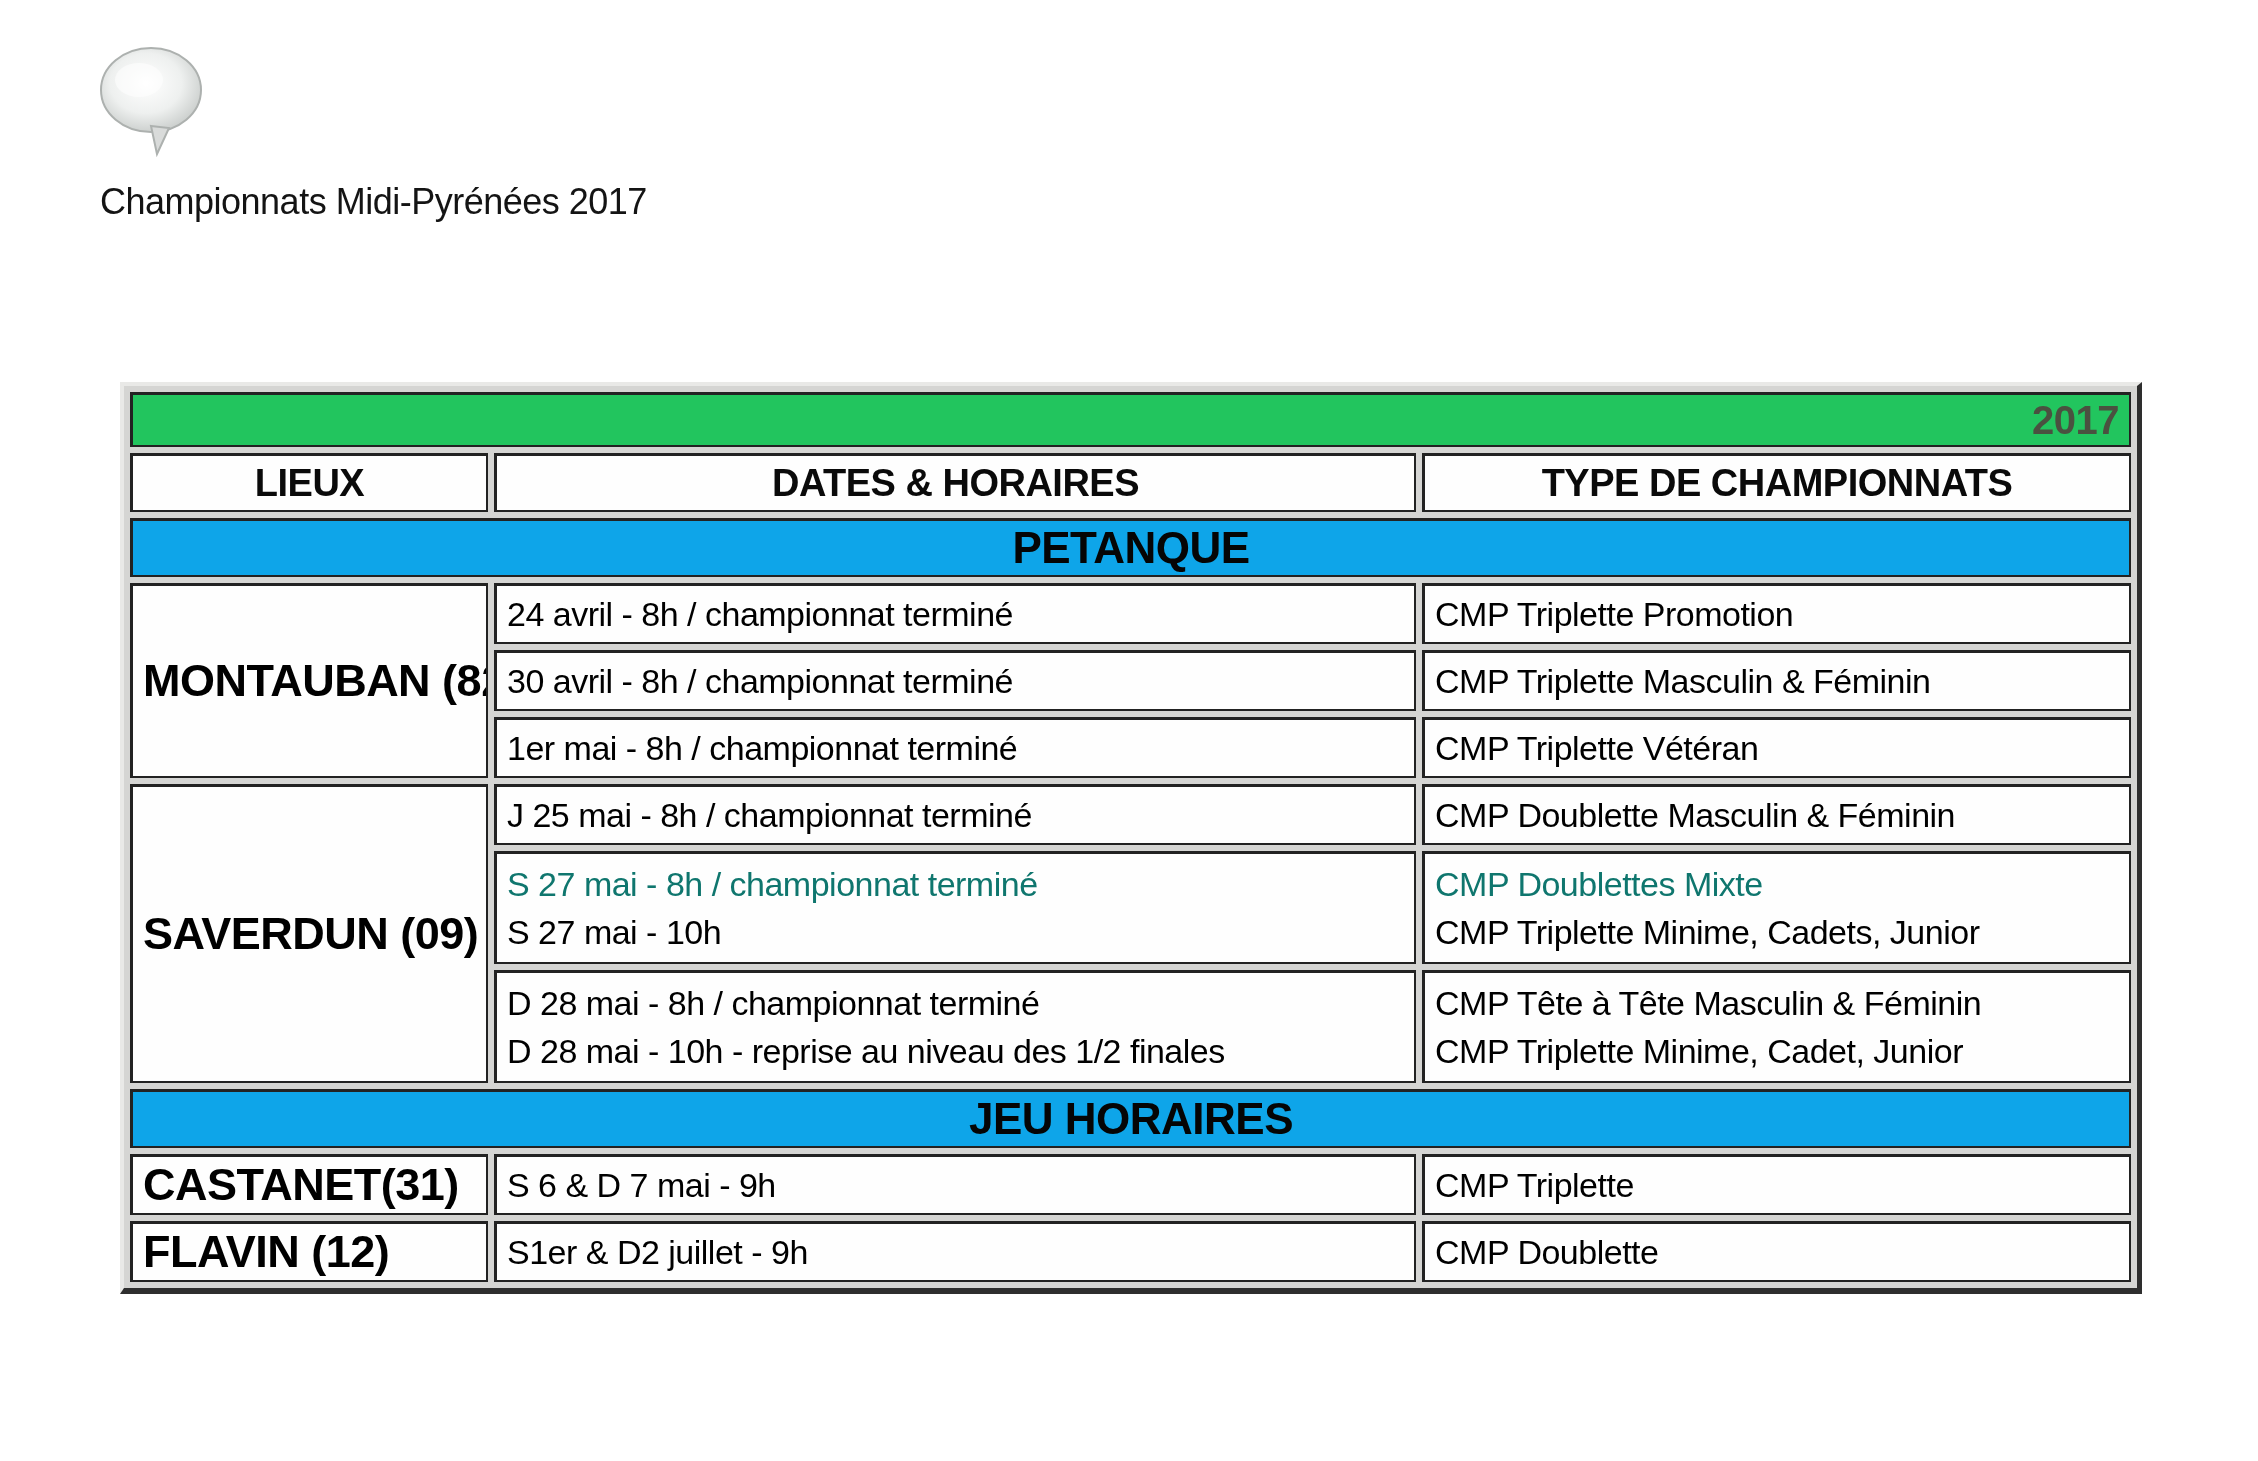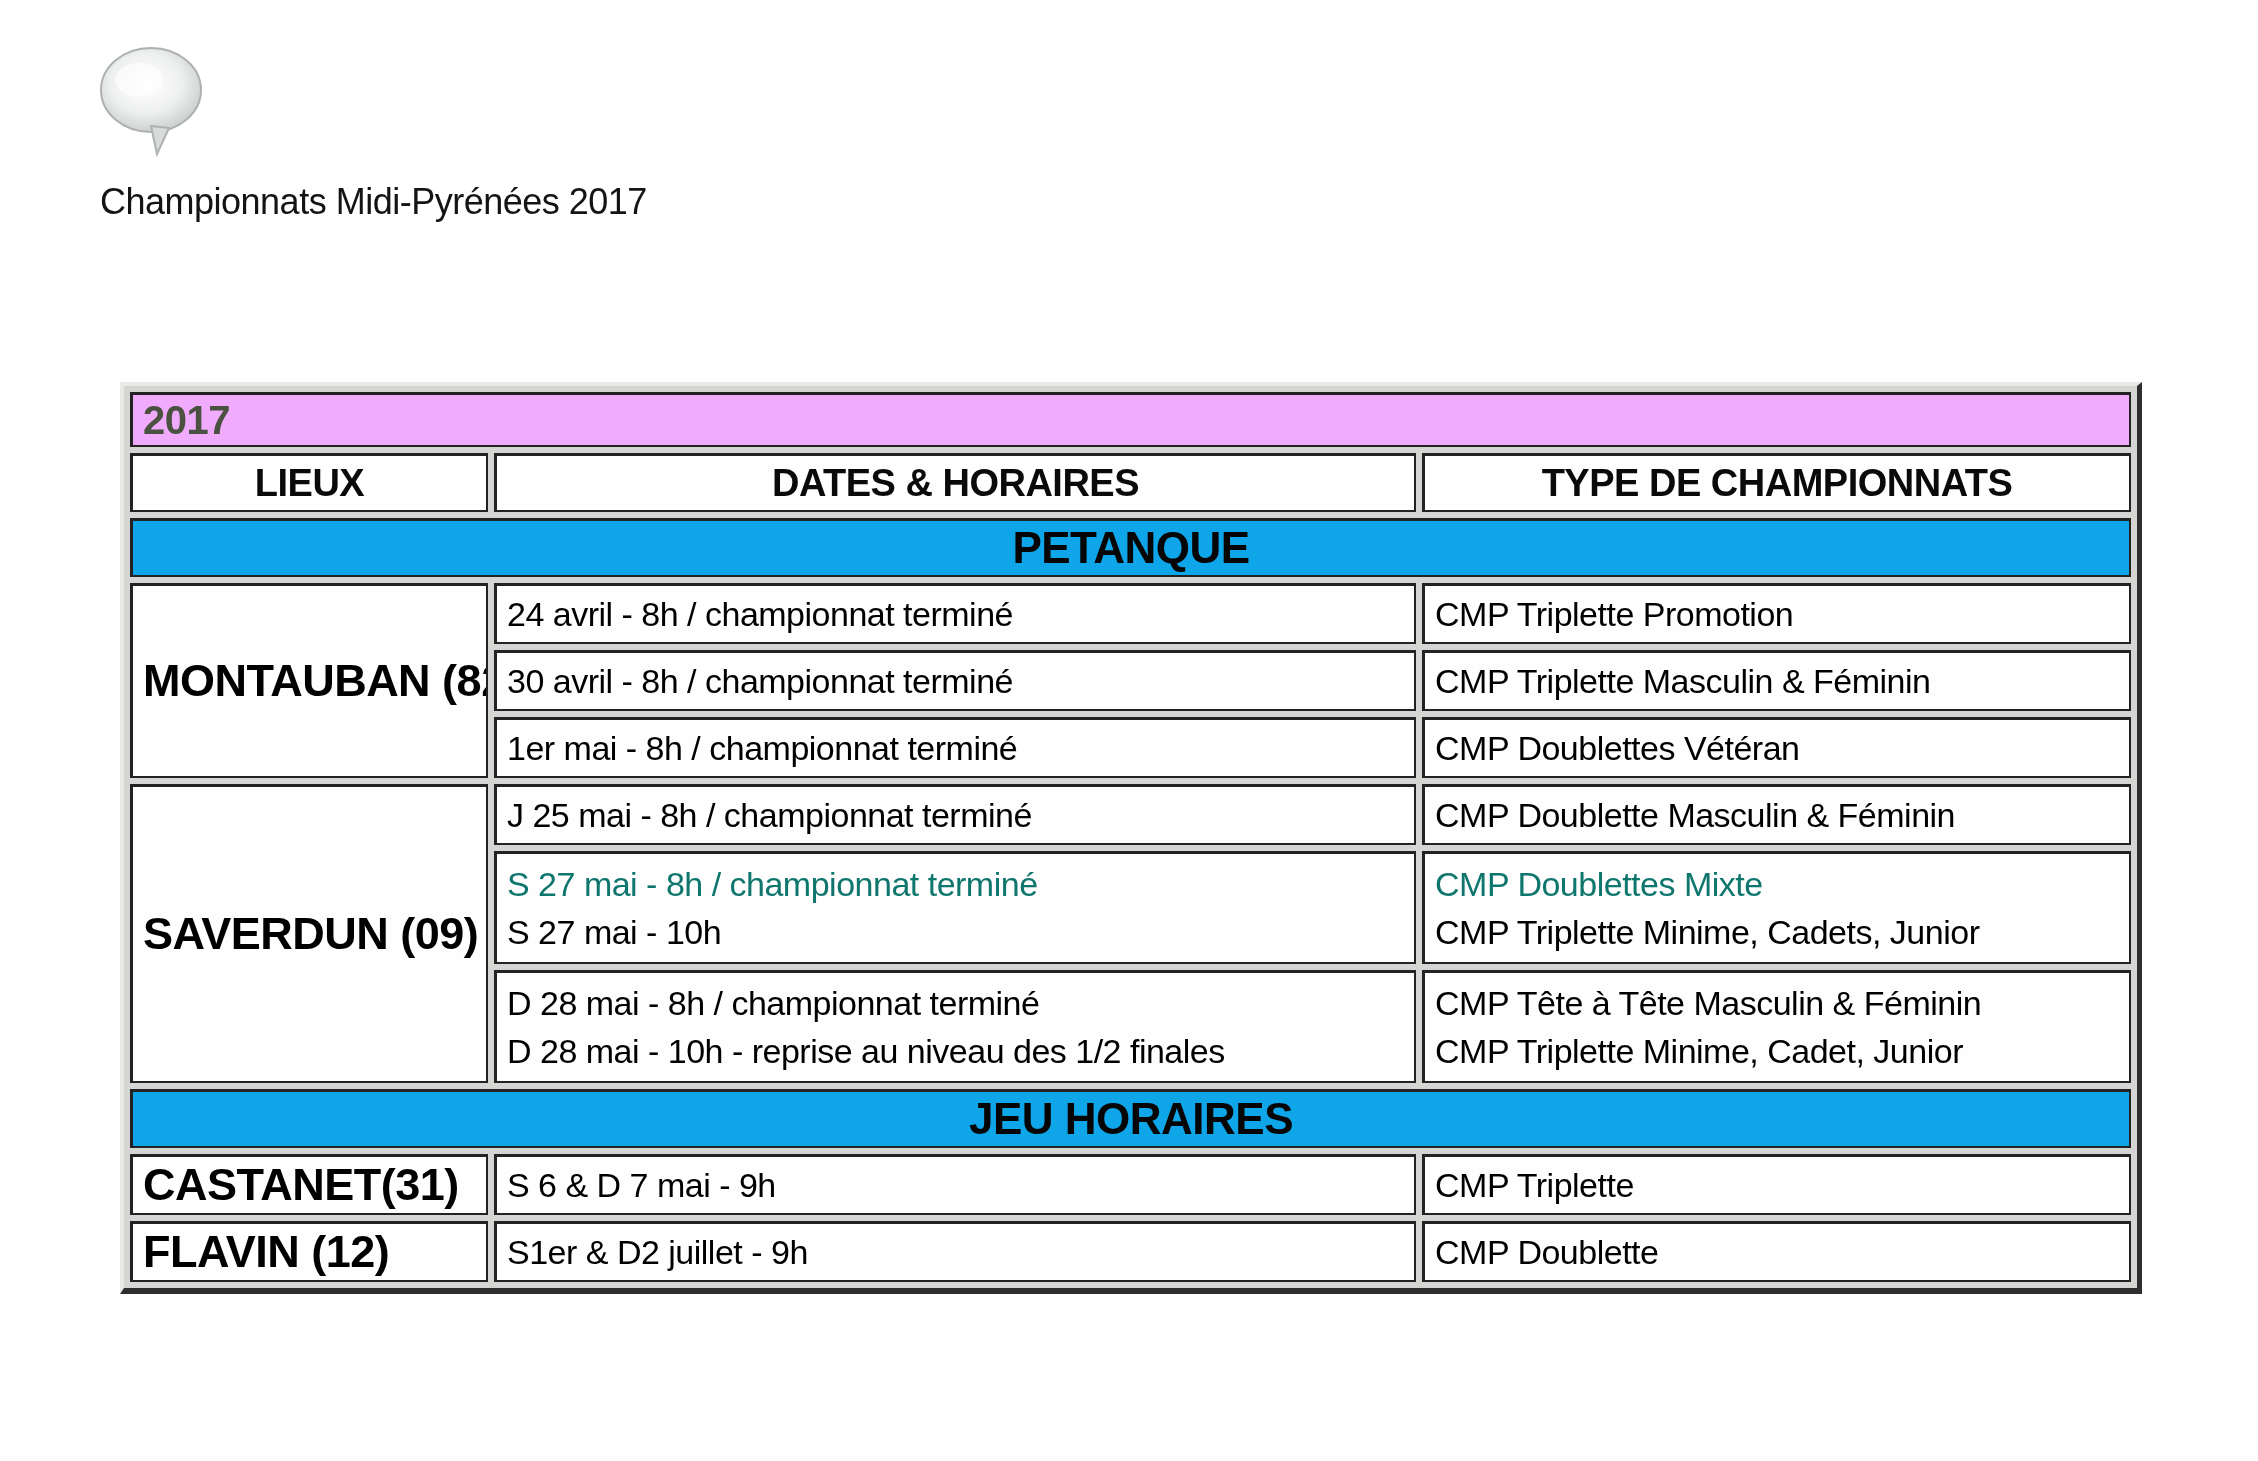--- a/index.html
+++ b/index.html
@@ -26,22 +26,22 @@
     border-right:5px solid #2e2e2e;border-bottom:6px solid #2e2e2e;
     width:2013px;table-layout:fixed;
   }
   td{
     background:#fefefe;
     border:3px solid #222222;border-bottom-width:2px;border-right-width:2px;
     font-size:34px;padding:2px 10px;vertical-align:middle;
     overflow:hidden;white-space:nowrap;
   }
   .year-cell{
-    background:#f0abfc;color:#4a5140;font-weight:bold;font-size:40px;
-    text-align:left;height:46px;
+    background:#22c55e;color:#4a5140;font-weight:bold;font-size:40px;
+    text-align:right;height:46px;
   }
   .col-header{
     font-weight:bold;font-size:38px;text-align:center;height:50px;color:#0a0a0a;
   }
   .section-cell{
     background:#0ea5e9;color:#050505;font-weight:bold;font-size:44px;
     text-align:center;height:46px;
   }
   .loc-cell{font-weight:bold;font-size:45px;}
   .r-single td{height:52px;}
@@ -95,21 +95,21 @@
       <td class="loc-cell" rowspan="3">MONTAUBAN (82)</td>
       <td>24 avril - 8h / championnat terminé</td>
       <td>CMP Triplette Promotion</td>
     </tr>
     <tr class="r-single">
       <td>30 avril - 8h / championnat terminé</td>
       <td>CMP Triplette Masculin &amp; Féminin</td>
     </tr>
     <tr class="r-single">
       <td>1er mai - 8h / championnat terminé</td>
-      <td>CMP Doublettes Vétéran</td>
+      <td>CMP Triplette Vétéran</td>
     </tr>
     <tr class="r-single">
       <td class="loc-cell" rowspan="3">SAVERDUN (09)</td>
       <td>J 25 mai - 8h / championnat terminé</td>
       <td>CMP Doublette Masculin &amp; Féminin</td>
     </tr>
     <tr class="r-double">
       <td>
         <div class="cell-line muted">S 27 mai - 8h / championnat terminé</div>
         <div class="cell-line">S 27 mai - 10h</div>

